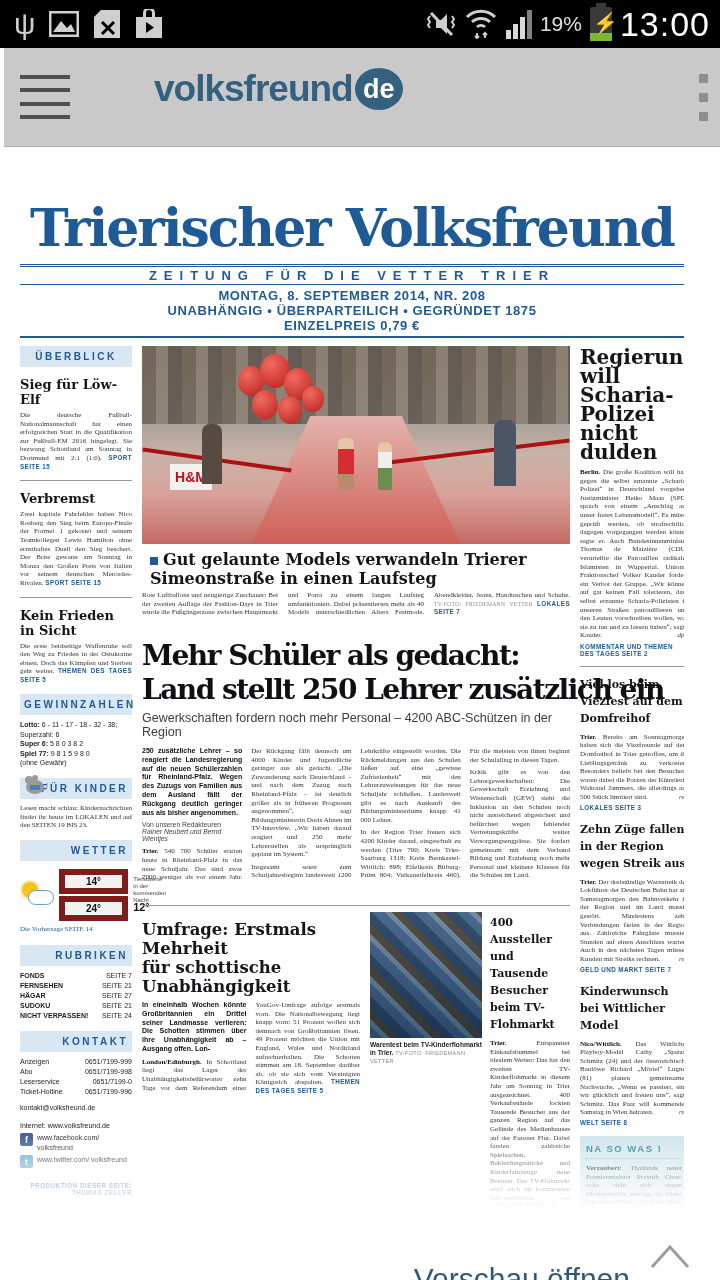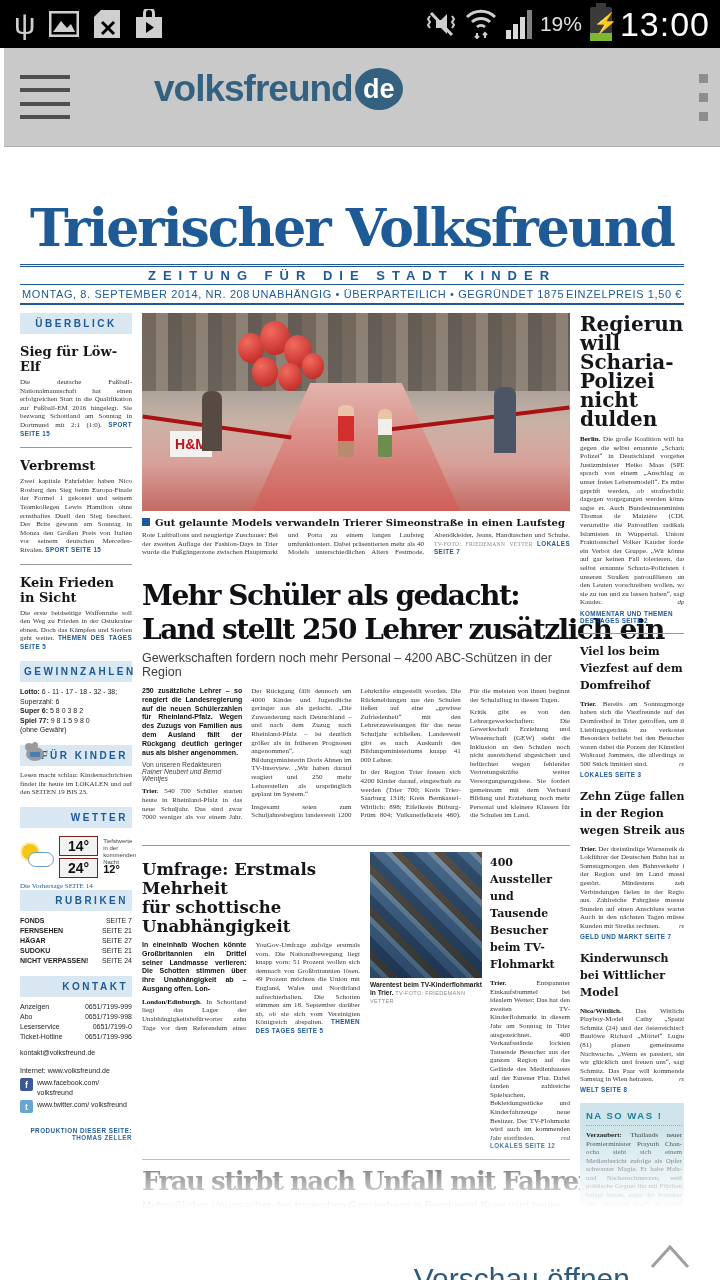--- a/index.html
+++ b/index.html
@@ -29,21 +29,21 @@
   .logo{position:absolute;left:150px;top:20px;display:flex;align-items:center;}
   .logo-main{font-size:37px;font-weight:bold;color:#33617f;letter-spacing:-1px;}
   .logo-de{width:48px;height:42px;background:#33617f;border-radius:50%;color:#fff;font-size:27px;font-weight:bold;display:flex;align-items:center;justify-content:center;margin-left:2px;}
   .overflow{margin-left:auto;margin-right:16px;display:flex;flex-direction:column;gap:10px;cursor:pointer;}
   .overflow i{width:9px;height:9px;background:#8e8e8e;}
 
   
   .paper{position:absolute;left:20px;top:150px;width:664px;height:1082px;background:#fff;overflow:hidden;color:#2b2b2b;}
   .mast-title{margin-top:52px;text-align:center;font-family:"DejaVu Serif",serif;font-weight:bold;color:#1d5a96;font-size:52px;letter-spacing:-2px;line-height:1;}
   .mast-sub{margin-top:10px;border-top:3px double #1d5a96;border-bottom:1px solid #1d5a96;text-align:center;color:#1d5a96;font-size:13px;font-weight:bold;letter-spacing:7px;padding:1px 0;}
-  .dateline{display:flex;justify-content:space-between;align-items:center;color:#1d5a96;font-size:11px;font-weight:normal;letter-spacing:0.6px;padding:3px 2px;border-bottom:2px solid #1d5a96;}
+  .dateline{display:flex;justify-content:space-between;align-items:center;color:#1d5a96;font-size:13px;font-weight:bold;letter-spacing:0.6px;padding:3px 2px;border-bottom:2px solid #1d5a96;flex-direction:column;}
 
   .cols{position:relative;display:flex;margin-top:8px;}
   .vline{width:1px;background:#cfcfcf;margin:0 5px;}
   .leftcol{width:112px;flex:none;}
   .midcol{width:428px;flex:none;}
   .rightcol{width:108px;flex:none;}
 
   .band{background:#d9e7f3;color:#1d5a96;font-size:10px;font-weight:bold;letter-spacing:2.5px;padding:5px 4px;text-align:right;}
   .band.center{text-align:center;}
   .news-h{font-family:"DejaVu Serif",serif;font-weight:bold;color:#15151a;font-size:13px;line-height:15px;margin:10px 0 4px 0;}
@@ -54,37 +54,37 @@
   .hr{border:none;border-top:1px solid #999;margin:9px 0;}
   .lotline{font-size:7px;line-height:9.5px;font-family:"Liberation Sans",sans-serif;color:#222;}
   .lotline b{font-weight:bold;}
   .rub-row,.kon-row{display:flex;justify-content:space-between;font-size:7px;line-height:10px;font-family:"Liberation Sans",sans-serif;color:#222;}
   .rub-row .l{font-weight:bold;}
   .weatherbox{display:flex;align-items:center;gap:5px;margin:8px 0 4px 0;}
   .wicon{position:relative;width:34px;height:30px;flex:none;}
   .wsun{position:absolute;left:2px;top:2px;width:16px;height:16px;border-radius:50%;background:#f5c518;box-shadow:0 0 0 2px rgba(245,197,24,.35);}
   .wcloud{position:absolute;left:8px;top:10px;width:24px;height:13px;background:#fff;border:1.5px solid #6a9bc3;border-radius:8px;}
   .temps{display:flex;flex-direction:column;gap:2px;}
-  .tempbox{border:1px solid #7f1d1d;background:#f2f2f2;font-size:14px;font-weight:bold;color:#111;padding:1px 8px;text-align:center;}
+  .tempbox{border:6px solid #7f1d1d;background:#f2f2f2;font-size:10px;font-weight:bold;color:#111;padding:1px 21px;text-align:center;}
   .wnight{font-size:6px;color:#444;line-height:7px;}
   .wnight .big{font-size:11px;font-weight:bold;color:#111;}
   .social{display:flex;gap:4px;align-items:flex-start;margin-top:3px;}
   .sicon{width:13px;height:13px;border-radius:2px;color:#fff;font-size:9px;font-weight:bold;display:flex;align-items:center;justify-content:center;flex:none;}
   .fb{background:#3b5998;} .tw{background:#64a8d1;}
   .prod{margin-top:14px;text-align:right;color:#1d5a96;font-size:6.3px;font-weight:bold;letter-spacing:0.5px;}
 
   
   .hero{position:relative;width:428px;height:198px;overflow:hidden;background:linear-gradient(#8d8274 0%,#9a9a94 30%,#c9b2a6 55%,#d8a29b 75%,#c46a63 100%);}
   .hero .crowdT{position:absolute;left:0;top:0;width:100%;height:78px;background:repeating-linear-gradient(90deg,#6f6257 0 14px,#8b7f72 14px 26px,#5d554e 26px 40px);opacity:.85;}
   .hero .runway{position:absolute;left:110px;top:70px;width:208px;height:128px;background:linear-gradient(#e2b4ad,#cf5f58);clip-path:polygon(28% 0,72% 0,100% 100%,0 100%);}
   .hero .rope{position:absolute;height:4px;background:#a11;}
   .hero .balloon{position:absolute;border-radius:50%;background:radial-gradient(circle at 35% 30%,#f26b5e,#b71c1c);}
   .hero .hmsign{position:absolute;left:28px;top:118px;width:42px;height:26px;background:#f4f2ee;color:#c1121f;font-weight:bold;font-size:14px;display:flex;align-items:center;justify-content:center;}
   .hero .fig{position:absolute;}
-  .cap-h{font-family:"DejaVu Serif",serif;font-weight:bold;font-size:10px;color:#15151a;margin:6px 0 3px 0;}
+  .cap-h{font-family:"DejaVu Serif",serif;font-weight:bold;font-size:16px;color:#15151a;margin:6px 0 3px 8px;}
   .cap-h .sq{display:inline-block;width:8px;height:8px;background:#1d5a96;margin-right:5px;}
   .cap-cols{column-count:3;column-gap:10px;height:42px;}
   .main-h{font-family:"DejaVu Serif",serif;font-weight:bold;color:#101014;font-size:28px;line-height:34px;letter-spacing:-1.5px;white-space:nowrap;margin-top:6px;}
   .main-sub{font-size:12.5px;color:#3c3c3c;margin:4px 0 8px 0;font-family:"Liberation Sans",sans-serif;}
   .bodycols4{column-count:4;column-gap:9px;height:152px;overflow:hidden;}
   .bodycols2{column-count:2;column-gap:9px;height:150px;overflow:hidden;}
   .lead{font-weight:bold;font-family:"Liberation Sans",sans-serif;font-size:7px;line-height:8.8px;color:#111;text-align:justify;}
   .byline{font-size:6.8px;color:#444;margin:4px 0;font-family:"Liberation Sans",sans-serif;}
   .sec-h{font-family:"DejaVu Serif",serif;font-weight:bold;color:#15151a;font-size:16.5px;line-height:19px;margin:8px 0 5px 0;}
   .midrow{display:flex;margin-top:4px;}
@@ -171,25 +171,25 @@
     <div class="overflow">
         <i></i>
         <i></i>
         <i></i>
       </div>
   </div>
 
   <div class="paper">
 
     <div class="mast-title">Trierischer Volksfreund</div>
-    <div class="mast-sub">ZEITUNG FÜR DIE STADT KINDER</div>
+    <div class="mast-sub">ZEITUNG FÜR DIE VETTER TRIER</div>
     <div class="dateline">
       <span>MONTAG, 8. SEPTEMBER 2014, NR. 208</span>
       <span>UNABHÄNGIG • ÜBERPARTEILICH • GEGRÜNDET 1875</span>
-      <span>EINZELPREIS 1,50 €</span>
+      <span>EINZELPREIS 0,79 €</span>
     </div>
 
     <div class="cols">
 
       <div class="leftcol">
         <div class="band center">ÜBERBLICK</div>
 
         <div>
           <div class="news-h">Sieg für Löw-Elf</div>
           <div class="tiny"><span>Die deutsche Fußball-Nationalmannschaft hat einen erfolgreichen Start in die Qualifikation zur Fußball-EM 2016 hingelegt. Sie bezwang Schottland am Sonntag in Dortmund mit 2:1 (1:0). </span><span class="ref">SPORT SEITE 15</span></div>
@@ -235,21 +235,21 @@
               <span class="wcloud"></span>
             </span>
           <span class="temps">
             <span class="tempbox">14°</span>
             <span class="tempbox">24°</span>
           </span>
           <span class="wnight"><span>Tiefstwerte in der kommenden Nacht</span><br><span class="big">12°</span></span>
         </div>
         <div class="tiny" style="color:#1d5a96">Die Vorhersage SEITE 14</div>
 
-        <div class="band" style="">RUBRIKEN</div>
+        <div class="band" style="margin-top:12px">RUBRIKEN</div>
         <div style="margin-top:5px">
           <div class="rub-row">
               <span class="l">FONDS</span>
               <span>SEITE 7</span>
             </div>
           <div class="rub-row">
               <span class="l">FERNSEHEN</span>
               <span>SEITE 21</span>
             </div>
           <div class="rub-row">

